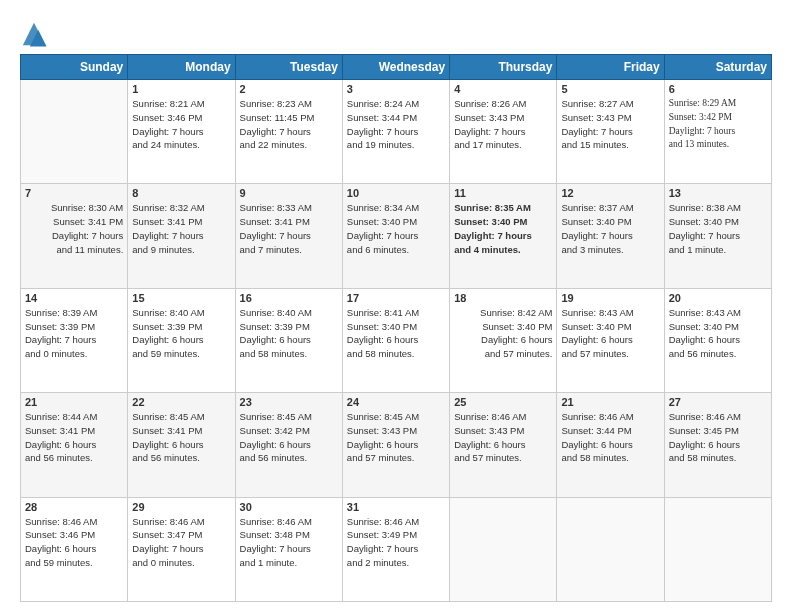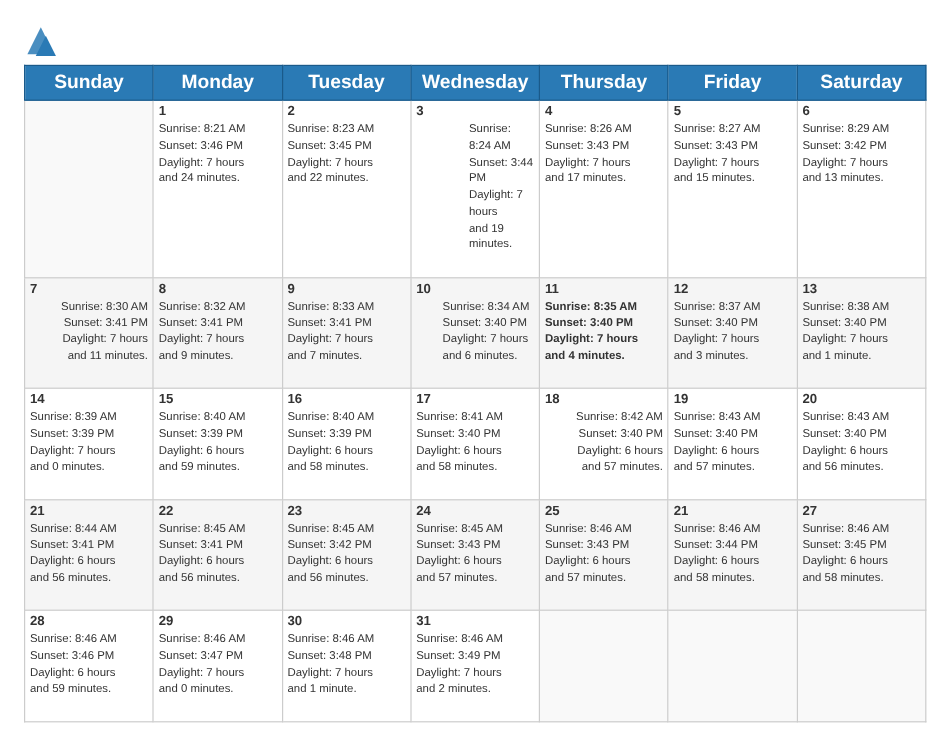--- a/index.html
+++ b/index.html
@@ -63,24 +63,24 @@
     }
     .calendar {
       width: 100%;
       border-collapse: collapse;
       flex: 1;
       table-layout: fixed;
     }
     .calendar th {
       background-color: #2a7ab5;
       color: #fff;
-      font-size: 16px;
+      font-size: 12px;
       font-weight: bold;
       padding: 5px 4px;
-      text-align: center;
+      text-align: right;
       border: 1px solid #1a5a8a;
     }
     .calendar td {
       border: 1px solid #ccc;
       vertical-align: top;
       padding: 3px 4px;
       font-size: 9.5px;
       color: #333;
       height: 82px;
       background: #fff;
@@ -141,48 +141,48 @@
           <td>
             <div class="day-num">1</div>
             <div class="day-info" style="white-space: pre-line;">Sunrise: 8:21 AM
 Sunset: 3:46 PM
 Daylight: 7 hours
 and 24 minutes.</div>
           </td>
           <td>
             <div class="day-num">2</div>
             <div class="day-info" style="white-space: pre-line;">Sunrise: 8:23 AM
-Sunset: 3:45 PM
+Sunset: 11:45 PM
 Daylight: 7 hours
 and 22 minutes.</div>
           </td>
           <td>
             <div class="day-num">3</div>
-            <div class="day-info" style="white-space: pre-line; margin-left: 44px;">Sunrise: 8:24 AM
+            <div class="day-info" style="white-space: pre-line;">Sunrise: 8:24 AM
 Sunset: 3:44 PM
 Daylight: 7 hours
 and 19 minutes.</div>
           </td>
           <td>
             <div class="day-num">4</div>
             <div class="day-info" style="white-space: pre-line;">Sunrise: 8:26 AM
 Sunset: 3:43 PM
 Daylight: 7 hours
 and 17 minutes.</div>
           </td>
           <td>
             <div class="day-num">5</div>
             <div class="day-info" style="white-space: pre-line;">Sunrise: 8:27 AM
 Sunset: 3:43 PM
 Daylight: 7 hours
 and 15 minutes.</div>
           </td>
           <td>
             <div class="day-num">6</div>
-            <div class="day-info" style="white-space: pre-line;">Sunrise: 8:29 AM
+            <div class="day-info" style="white-space: pre-line; font-family: Liberation Serif, serif;">Sunrise: 8:29 AM
 Sunset: 3:42 PM
 Daylight: 7 hours
 and 13 minutes.</div>
           </td>
         </tr>
         <tr class="row-shade">
           <td>
             <div class="day-num">7</div>
             <div class="day-info" style="white-space: pre-line; text-align: right;">Sunrise: 8:30 AM
 Sunset: 3:41 PM
@@ -198,21 +198,21 @@
           </td>
           <td>
             <div class="day-num">9</div>
             <div class="day-info" style="white-space: pre-line;">Sunrise: 8:33 AM
 Sunset: 3:41 PM
 Daylight: 7 hours
 and 7 minutes.</div>
           </td>
           <td>
             <div class="day-num">10</div>
-            <div class="day-info" style="white-space: pre-line; margin-left: 22px;">Sunrise: 8:34 AM
+            <div class="day-info" style="white-space: pre-line;">Sunrise: 8:34 AM
 Sunset: 3:40 PM
 Daylight: 7 hours
 and 6 minutes.</div>
           </td>
           <td>
             <div class="day-num">11</div>
             <div class="day-info" style="white-space: pre-line; font-weight: bold;">Sunrise: 8:35 AM
 Sunset: 3:40 PM
 Daylight: 7 hours
 and 4 minutes.</div>

